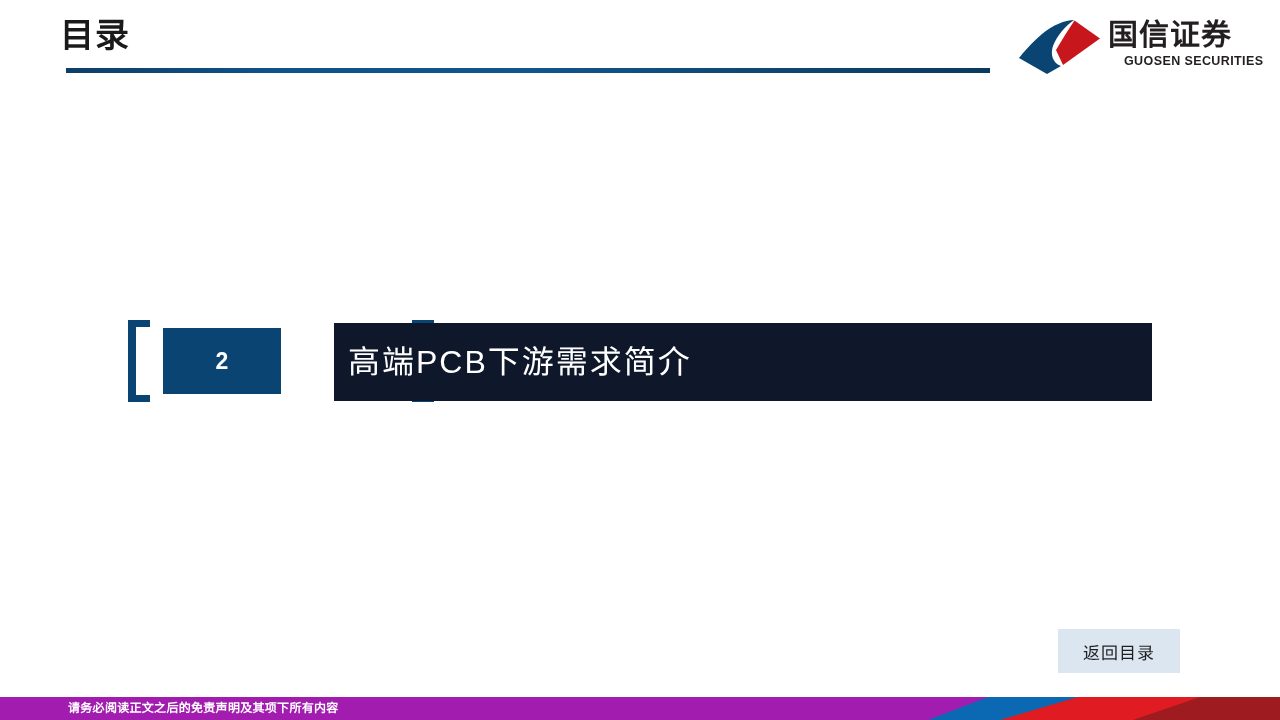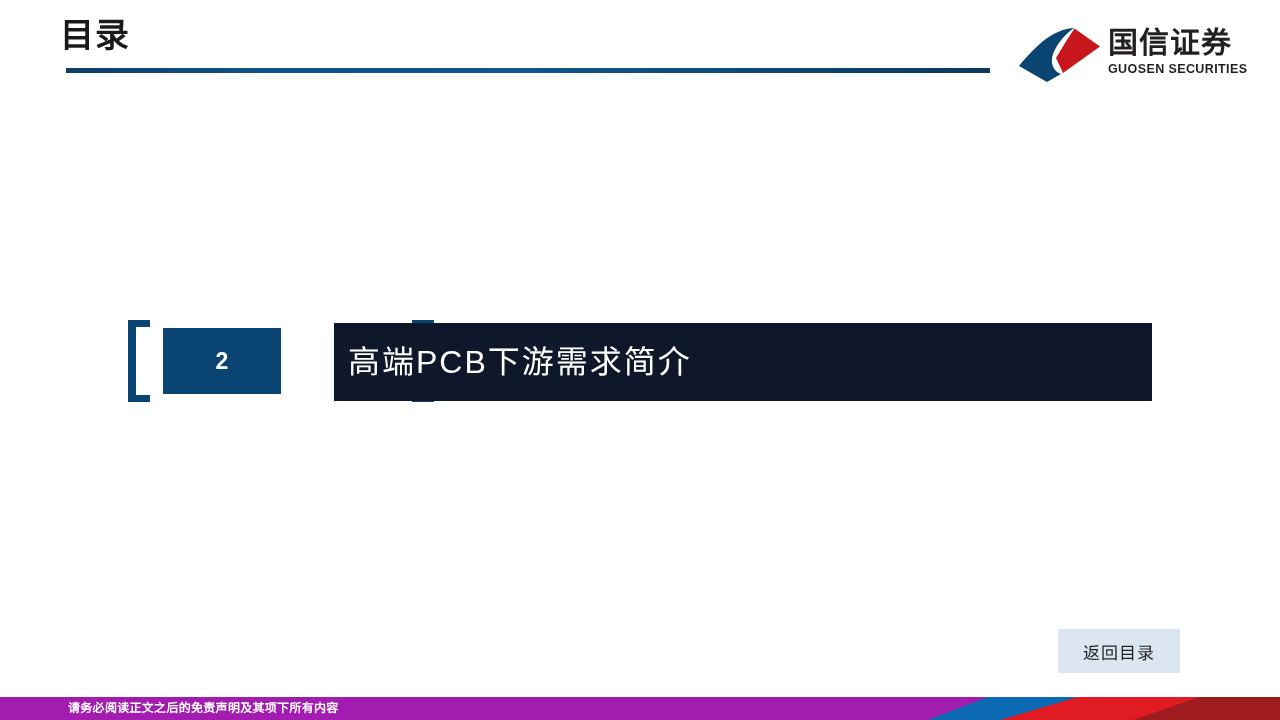--- a/index.html
+++ b/index.html
@@ -44,21 +44,21 @@
         #0f5288 22%,
         #11558c 50%,
         #0d456f 80%,
         #0a3a5e 100%);
   }
 
   
   .logo {
     position: absolute;
     left: 1016px;
-    top: 24px;
+    top: 16px;
     width: 210px;
     height: 62px;
   }
   .logo-mark {
     position: absolute;
     left: 0;
     top: 2px;
     width: 86px;
     height: 58px;
   }
@@ -77,20 +77,21 @@
     line-height: 38px;
     white-space: nowrap;
   }
   .logo-en {
     font-size: 12.5px;
     font-weight: bold;
     color: #231f20;
     letter-spacing: 0.4px;
     line-height: 14px;
     white-space: nowrap;
+    margin-left: 16px;
   }
 
   
   .section-block {
     position: absolute;
     left: 128px;
     top: 320px;
   }
 
   .bracket {

